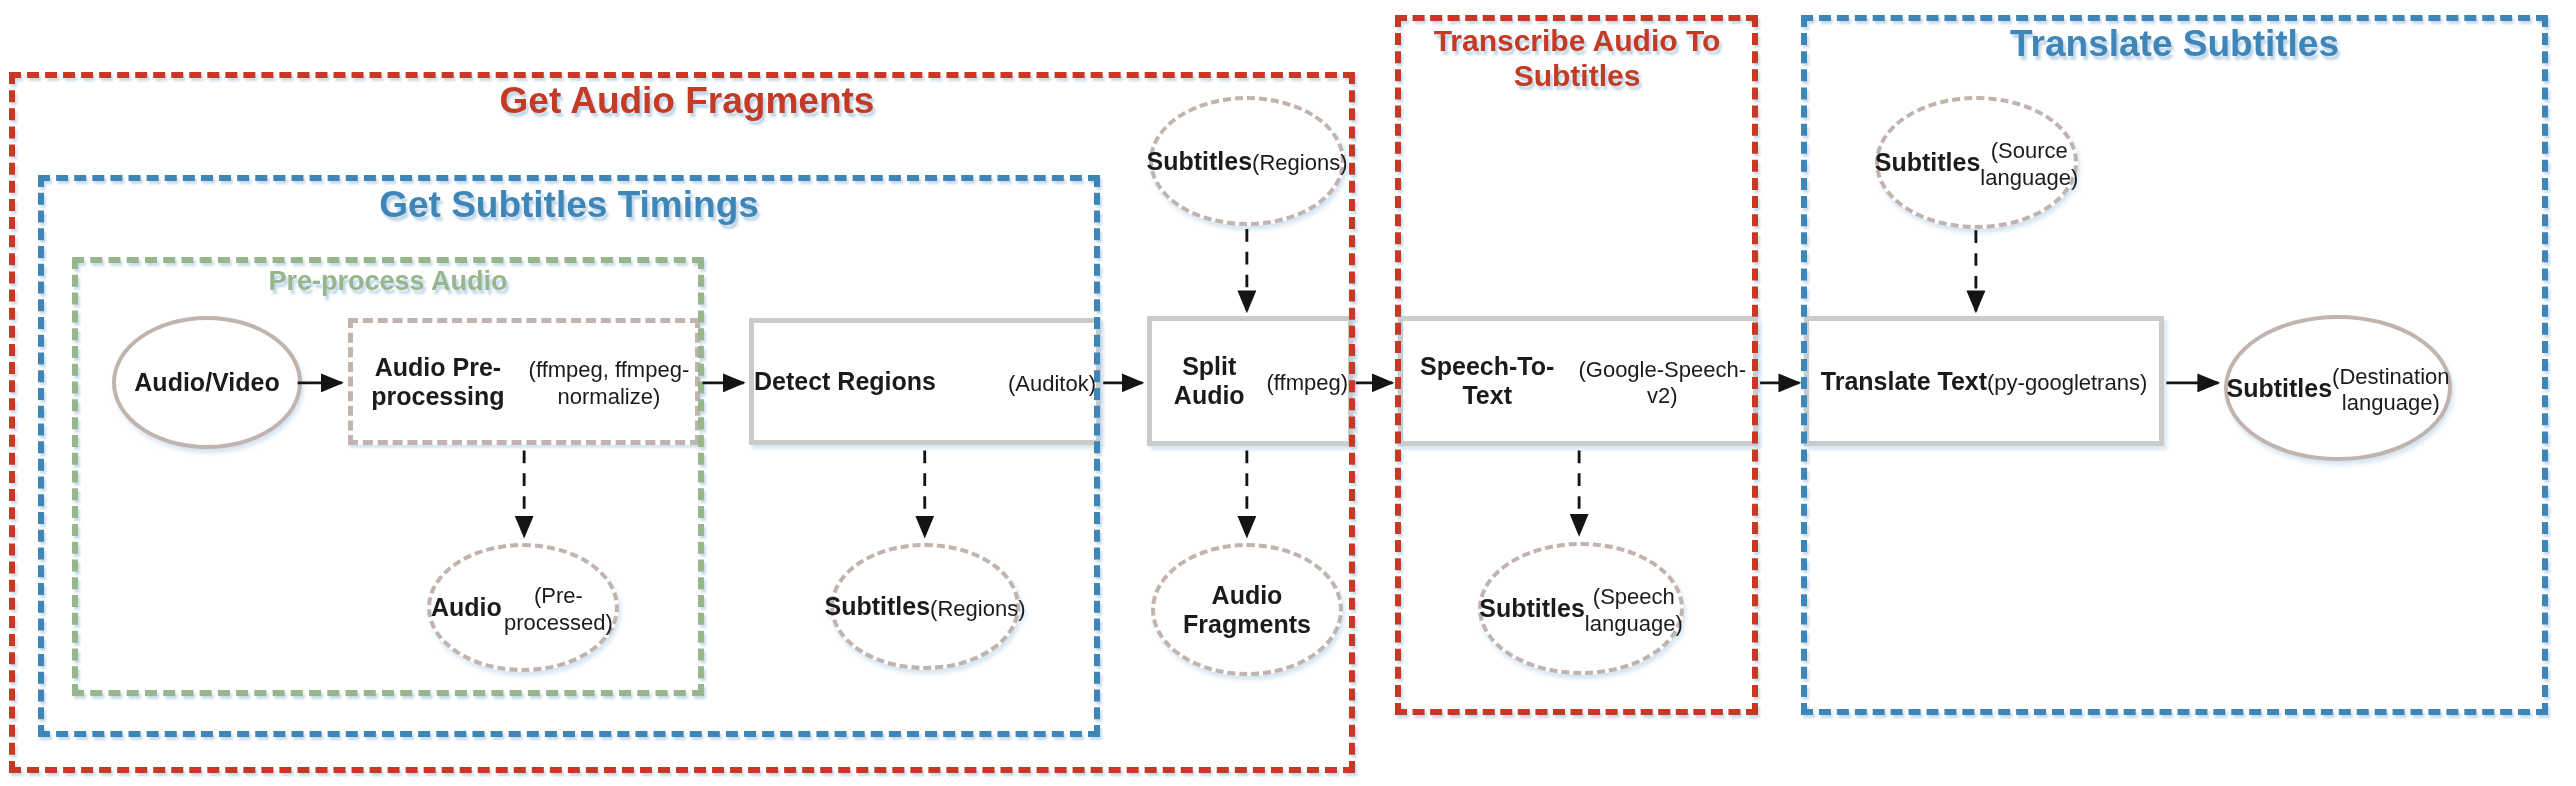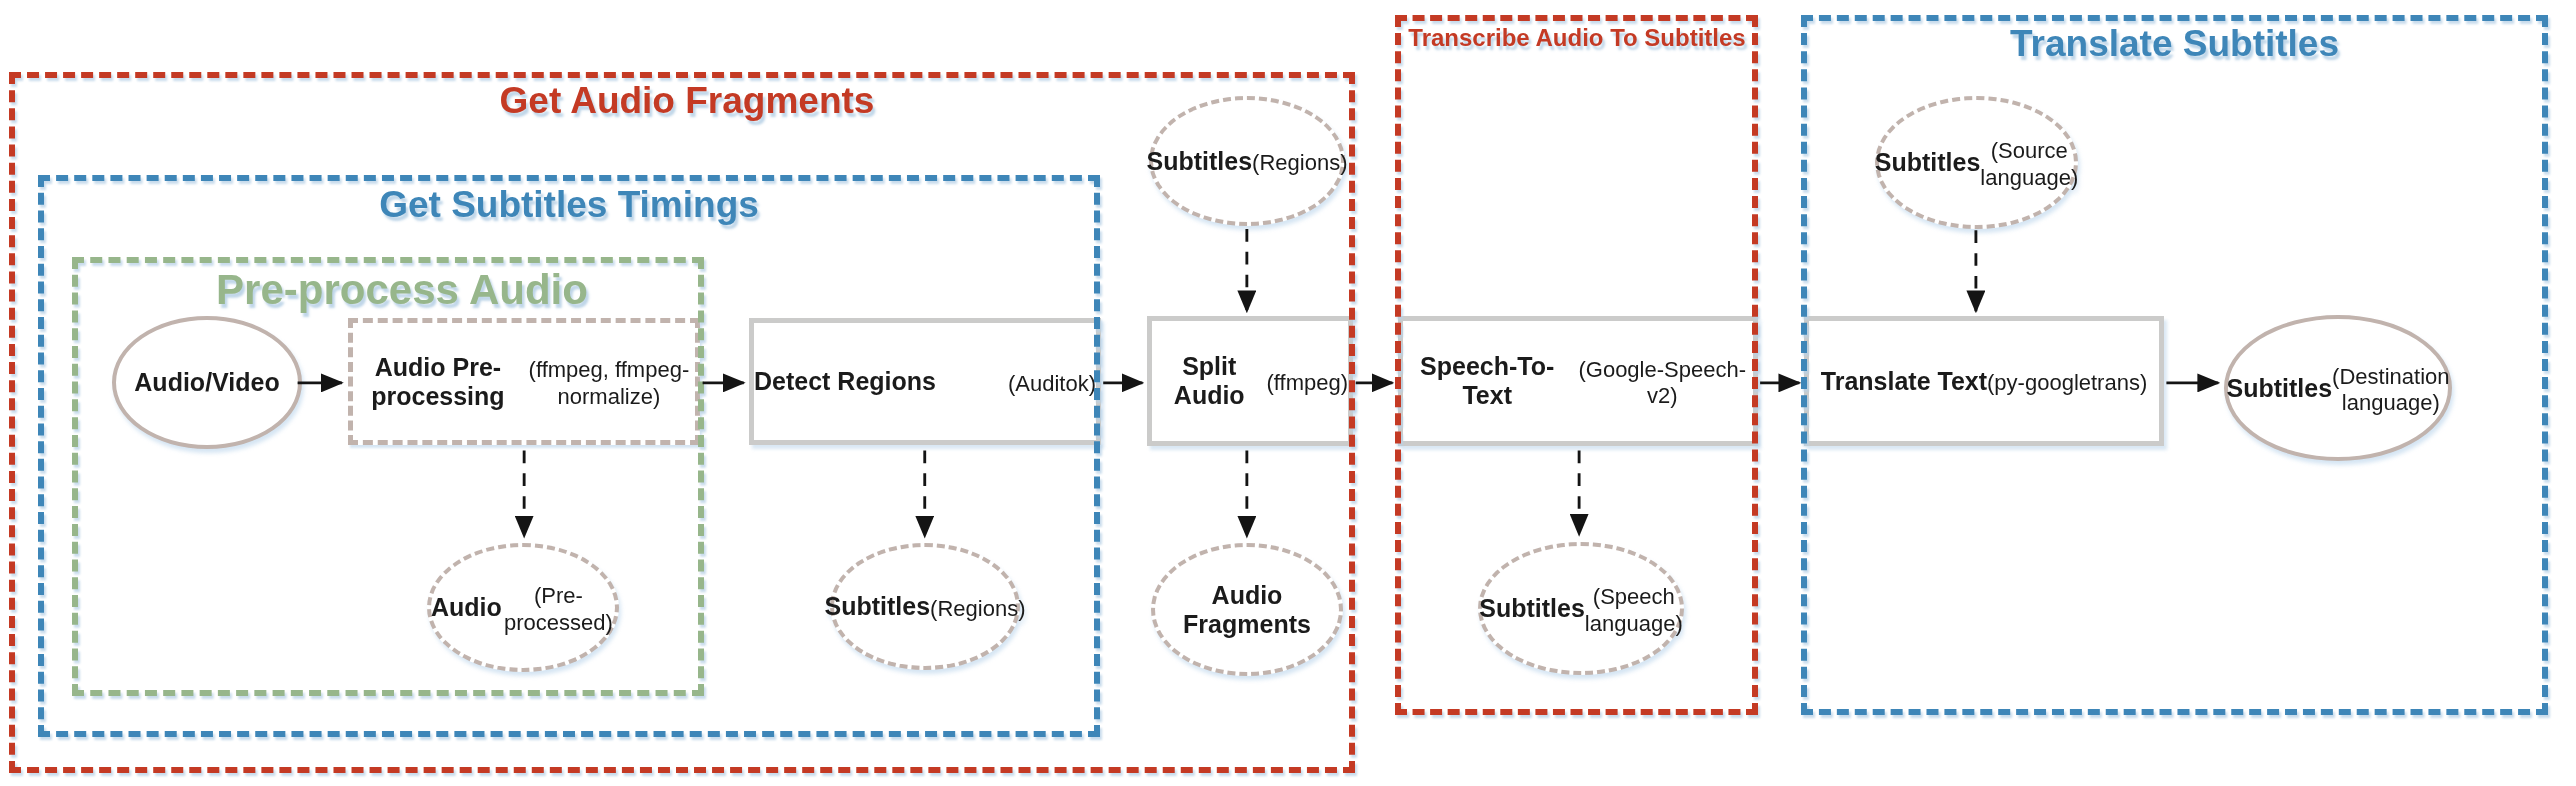--- a/index.html
+++ b/index.html
@@ -43,22 +43,22 @@
     z-index: 3;
     text-shadow: 2.5px 3.8px 2.5px rgba(183, 208, 230, 0.9);
     line-height: 1.15;
   }
   .gtitle.red   { color: var(--c-red,   #c43a24); }
   .gtitle.blue  { color: var(--c-blue,  #3e86b8); }
   .gtitle.green { color: var(--c-green, #97b68b); }
 
   #t-red1  { left: 14px;   top: 80px; width: 1346px; font-size: 37px; }
   #t-blue1 { left: 38px;   top: 184px; width: 1062px; font-size: 37px; }
-  #t-green { left: 86px;  top: 266px; width: 632px;  font-size: 42px; }
-  #t-red2  { left: 1403px; top: 24px;  width: 348px;  font-size: 24px; }
+  #t-green { left: 72px;  top: 266px; width: 632px;  font-size: 27px; }
+  #t-red2  { left: 1403px; top: 24px;  width: 348px;  font-size: 30px; }
   #t-blue2 { left: 1801px; top: 23px;  width: 747px; font-size: 37px; }
 
   
   .node {
     position: absolute;
     display: flex;
     flex-direction: row;
     align-items: center;
     justify-content: center;
     background: #ffffff;

